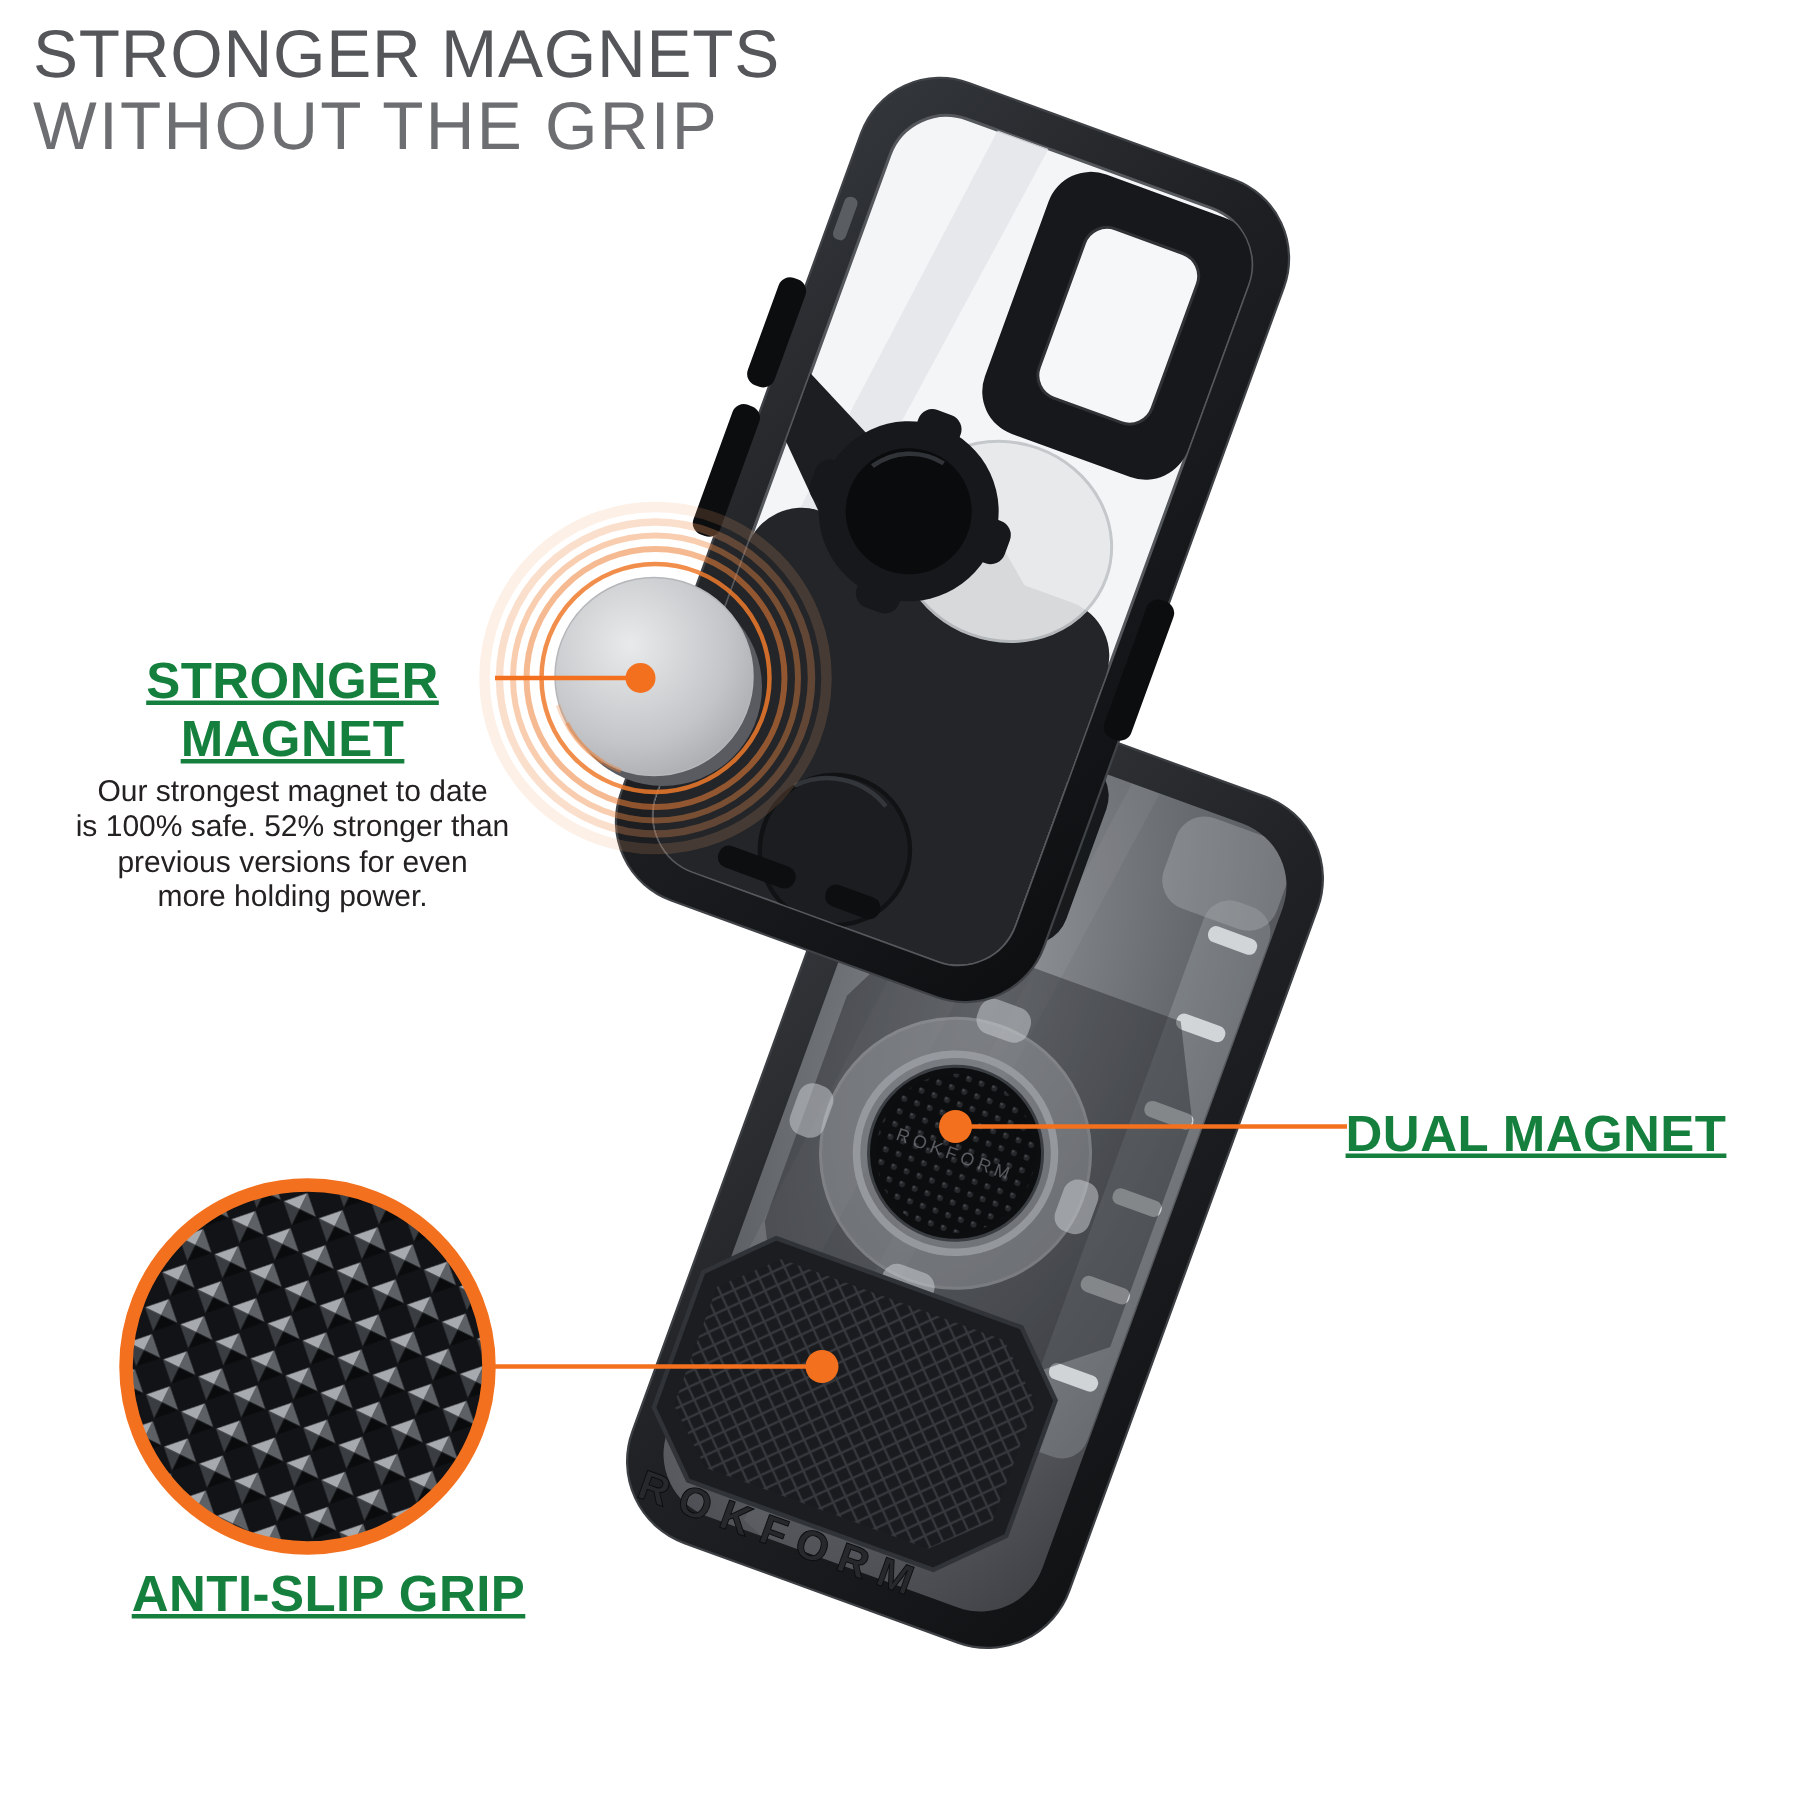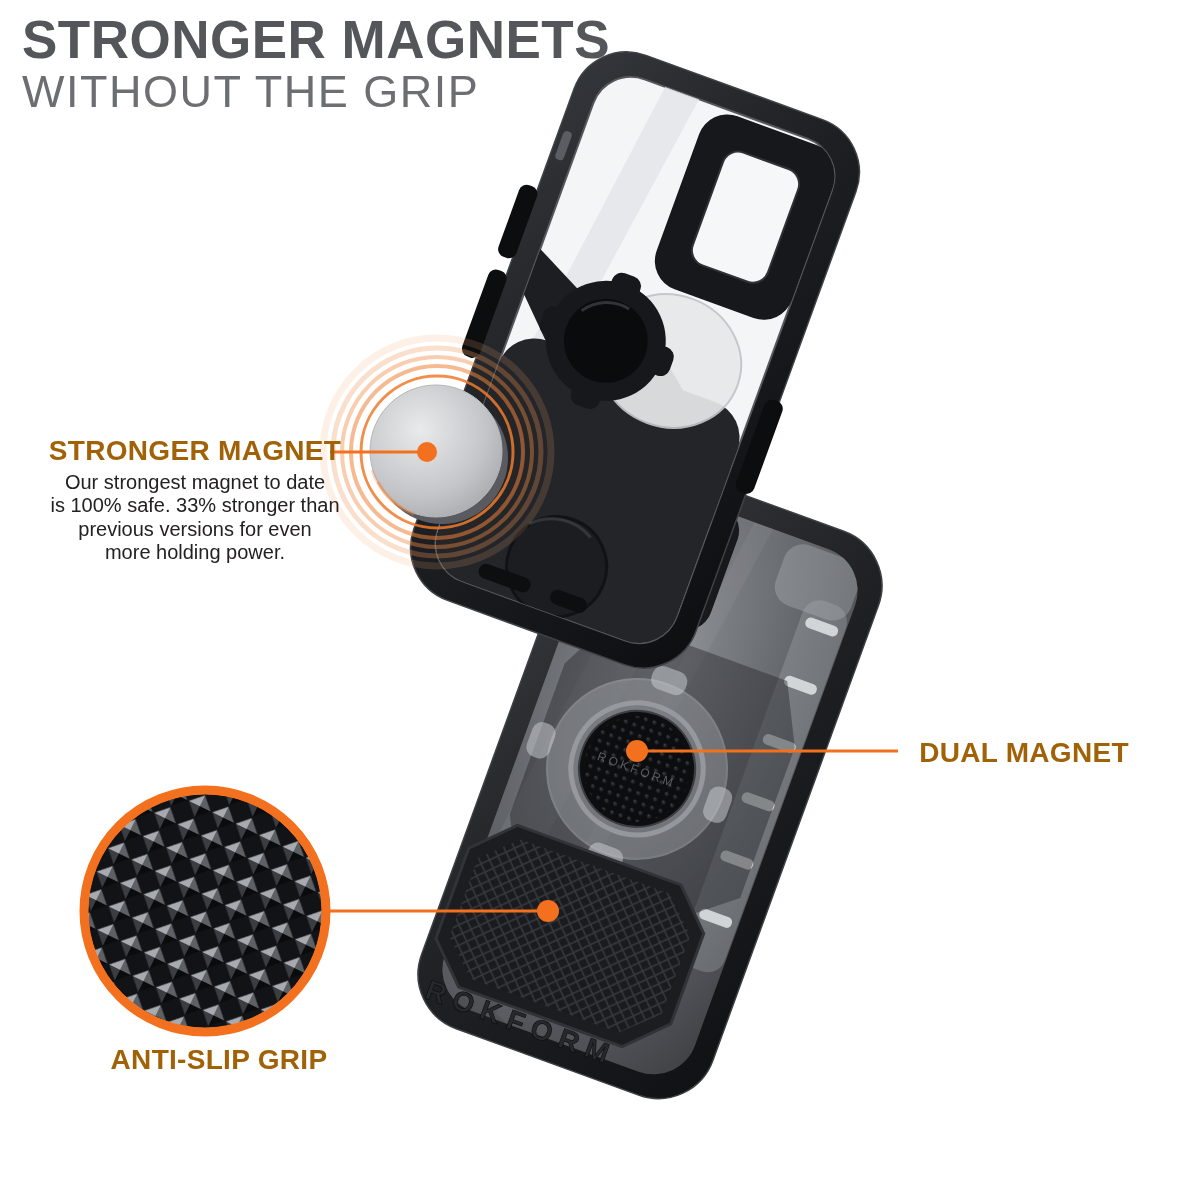--- a/index.html
+++ b/index.html
@@ -3,28 +3,28 @@
 <meta charset="utf-8">
 <style>
   html,body{margin:0;padding:0;background:#ffffff;}
   .stage{
     position:relative;width:1200px;height:1200px;background:#ffffff;overflow:hidden;
     font-family:"Liberation Sans", sans-serif;
   }
   .stage svg{position:absolute;left:0;top:0;}
   .header{position:absolute;left:22px;top:12px;line-height:1.06;}
   .header .t1{
-    font-size:53px;font-weight:700;color:#54565a;letter-spacing:0.5px;
+    font-size:45px;font-weight:400;color:#54565a;letter-spacing:0.5px;
   }
   .header .t2{
     font-size:45px;font-weight:400;color:#6d6e71;letter-spacing:1.5px;
   }
   .callout{position:absolute;text-align:center;}
   .callout .co-title{
-    font-size:28px;font-weight:800;color:#a16207;letter-spacing:0.3px;margin-bottom:4px;
+    font-size:34px;font-weight:800;color:#15803d;letter-spacing:0.3px;margin-bottom:4px;text-decoration:underline;
   }
   .callout .co-body{
     font-size:20px;font-weight:400;color:#242122;line-height:1.17;white-space:pre-line;
   }
   #callout-stronger{left:30px;top:435px;width:330px;}
   #callout-dual{left:858px;top:737px;width:332px;}
   #callout-grip{left:44px;top:1044px;width:350px;}
 </style>
 </head>
 <body>
@@ -205,21 +205,21 @@
   </svg>
 
   <div class="header">
     <div class="t1">STRONGER MAGNETS</div>
     <div class="t2">WITHOUT THE GRIP</div>
   </div>
 
   <div class="callout" id="callout-stronger">
     <div class="co-title">STRONGER MAGNET</div>
     <div class="co-body">Our strongest magnet to date
-is 100% safe. 33% stronger than
+is 100% safe. 52% stronger than
 previous versions for even
 more holding power.</div>
   </div>
 
   <div class="callout" id="callout-dual">
     <div class="co-title">DUAL MAGNET</div>
   </div>
 
   <div class="callout" id="callout-grip">
     <div class="co-title">ANTI-SLIP GRIP</div>

